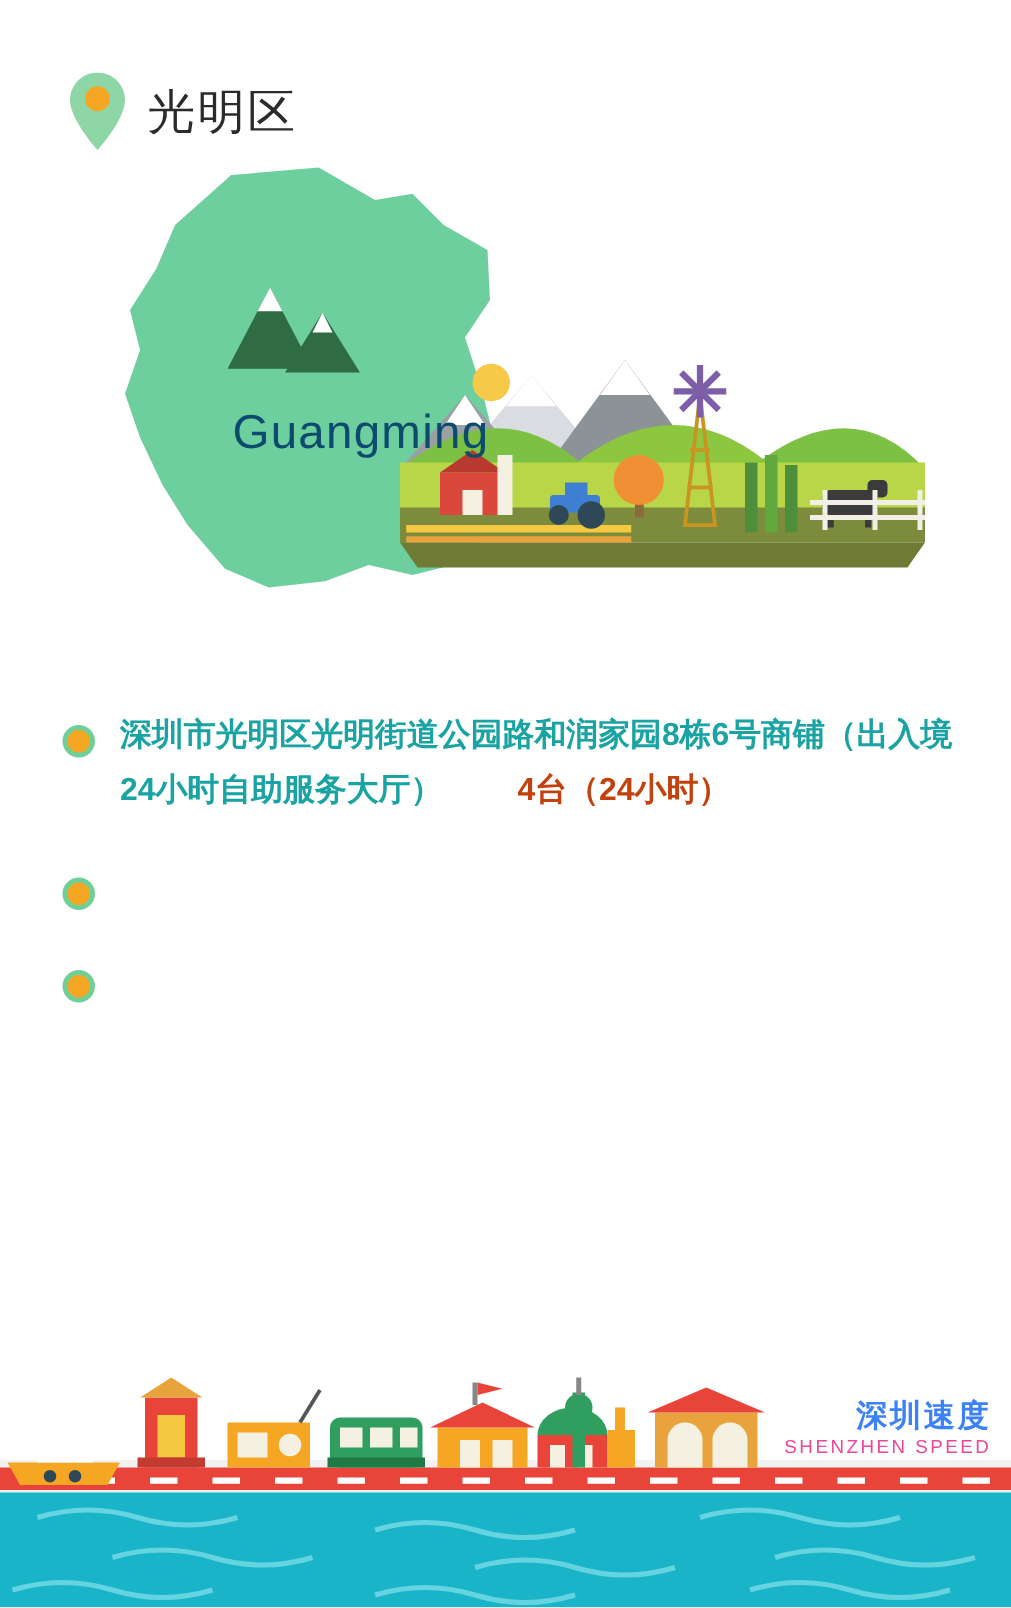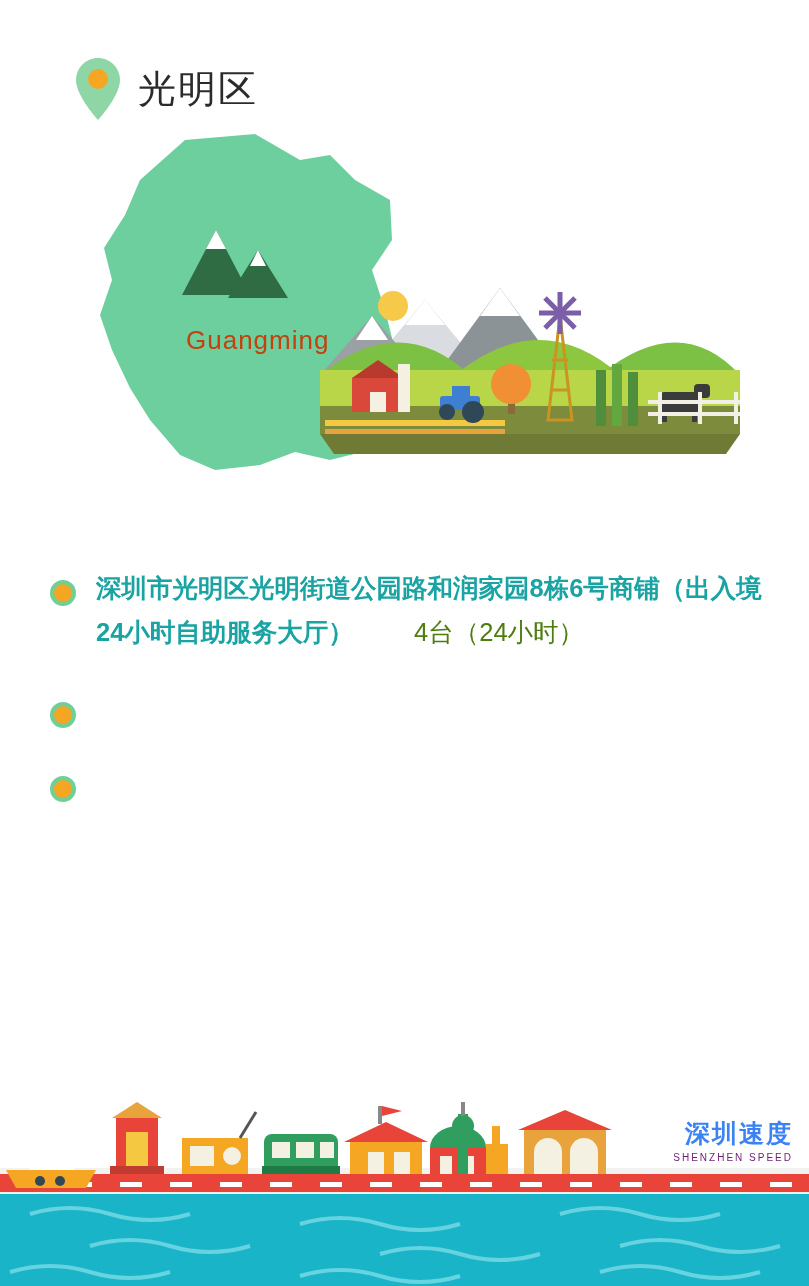--- a/index.html
+++ b/index.html
@@ -14,21 +14,20 @@
     overflow: hidden;
     font-family: "Liberation Sans", sans-serif;
   }
 
   
   .header {
     position: absolute;
     left: 0; top: 0;
     width: 689px;
     height: 140px;
-    margin-left: 20px;
   }
   .pin {
     position: absolute;
     left: 56px;
     top: 58px;
     width: 44px;
     height: 62px;
   }
   .district-title {
     position: absolute;
@@ -45,22 +44,22 @@
     position: absolute;
     left: 0;
     top: 120px;
     width: 809px;
     height: 400px;
   }
   .map-label {
     position: absolute;
     left: 186px;
     top: 205px;
-    font-size: 26px;
-    color: #c2410c;
+    font-size: 38px;
+    color: #0c4a6e;
     letter-spacing: 1px;
   }
 
   
   .list {
     position: absolute;
     left: 0;
     top: 566px;
     width: 809px;
   }
@@ -91,22 +90,22 @@
     background: #f5a623;
   }
   .addr {
     font-size: 25.5px;
     line-height: 44px;
     color: #1aa3a3;
     font-weight: 700;
     letter-spacing: 0px;
   }
   .count {
-    color: #4d7c0f;
-    font-weight: 400;
+    color: #c2410c;
+    font-weight: 700;
     white-space: nowrap;
   }
   .spacer-inline { display:inline-block; width: 46px; }
 
   
   .footer {
     position: absolute;
     left: 0;
     bottom: 0;
     width: 809px;
@@ -120,22 +119,22 @@
     z-index: 5;
   }
   .brand-cn {
     font-size: 25px;
     color: #3b82f6;
     font-weight: 700;
     letter-spacing: 2px;
     line-height: 30px;
   }
   .brand-en {
-    font-size: 10px;
-    color: #701a75;
+    font-size: 15px;
+    color: #ec4899;
     letter-spacing: 2px;
     line-height: 20px;
   }
 </style>
 </head>
 <body>
 
 <div class="header">
   <svg class="pin" viewBox="0 0 44 62">
     <path d="M22 0C9.9 0 0 9.9 0 22c0 16 22 40 22 40s22-24 22-40C44 9.9 34.1 0 22 0z" fill="#8fd6a6"></path>

